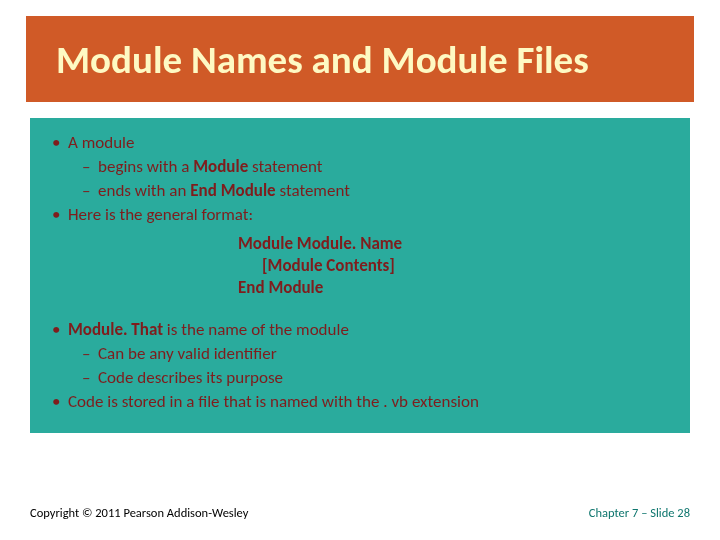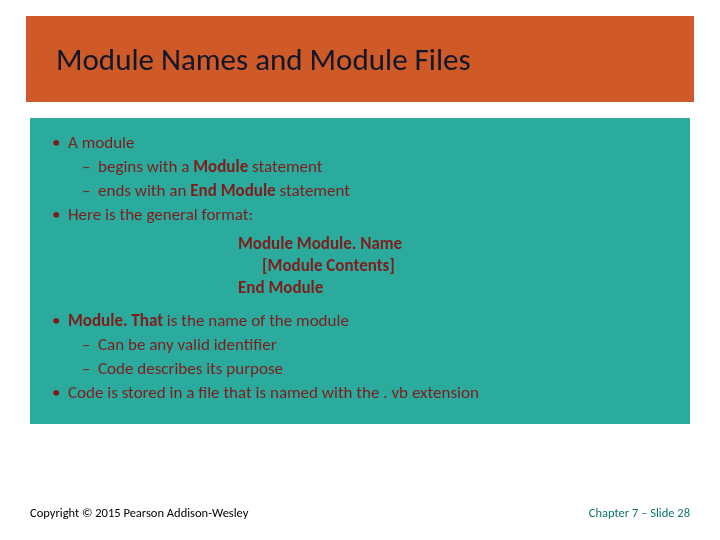--- a/index.html
+++ b/index.html
@@ -16,23 +16,23 @@
     top: 16px;
     left: 26px;
     right: 26px;
     height: 86px;
     background: #d05a27;
     display: flex;
     align-items: center;
     padding-left: 30px;
   }
   .header-title {
-    color: #0f172a;
-    font-size: 31px;
-    font-weight: 400;
+    color: #fef9c3;
+    font-size: 39px;
+    font-weight: 700;
   }
   .content-box {
     position: absolute;
     top: 118px;
     left: 30px;
     right: 30px;
     background: #2aab9d;
     padding: 14px 12px 18px 12px;
     color: #7f1d1d;
     font-size: 17px;
@@ -48,21 +48,21 @@
   }
   .dash-list { list-style: none; margin-top: 1px; }
   .dash-list > li { padding-left: 30px; position: relative; margin-bottom: 1px; }
   .dash-list > li::before {
     content: "–";
     position: absolute;
     left: 14px;
     top: 0;
   }
   .code-block {
-    margin: 6px 0 11px 196px;
+    margin: 6px 0 20px 196px;
     font-weight: 400;
     line-height: 1.3;
   }
   .code-block .l1, .code-block .l3 { font-weight: bold; }
   .code-block .l2 { font-weight: bold; padding-left: 24px; }
   .bold { font-weight: bold; }
   .footer {
     position: absolute;
     bottom: 20px;
     left: 30px;
@@ -114,15 +114,15 @@
         <li><span>Code describes its purpose</span></li>
       </ul>
     </li>
     <li>
       <span>Code is stored in a file that is named with the . vb extension</span>
     </li>
   </ul>
 </div>
 
 <div class="footer">
-  <div class="copyright">Copyright © 2015 Pearson Addison-Wesley</div>
+  <div class="copyright">Copyright © 2011 Pearson Addison-Wesley</div>
   <div class="chapter">Chapter 7 – Slide 28</div>
 </div>
 
 </body></html>

